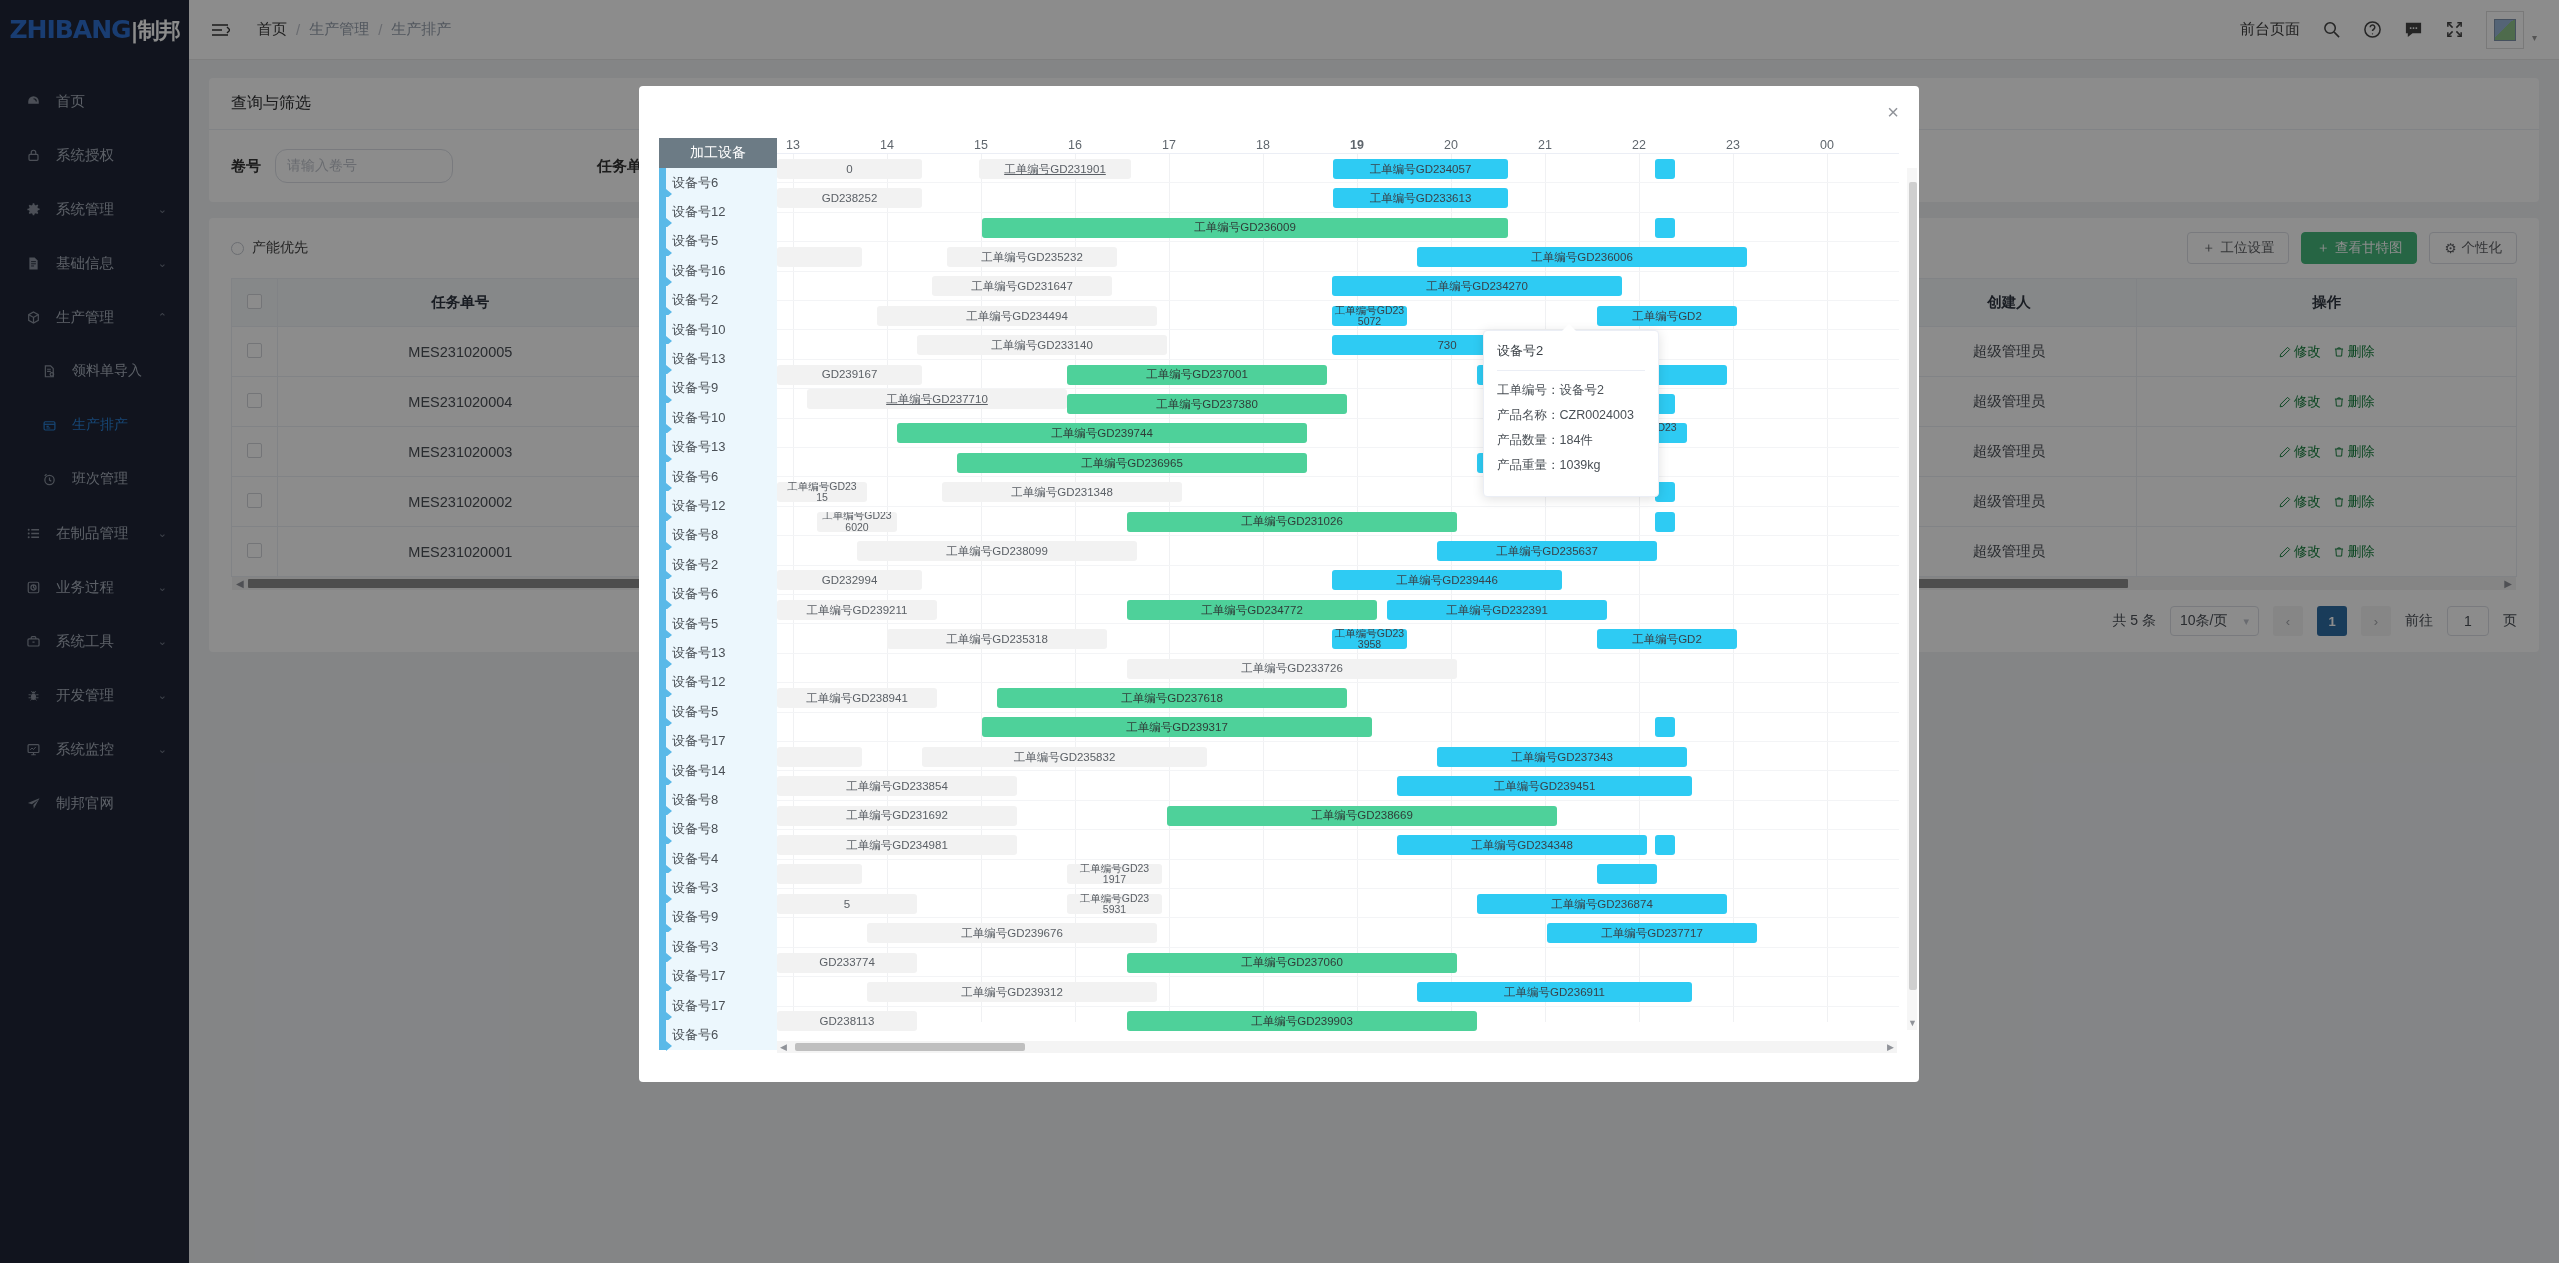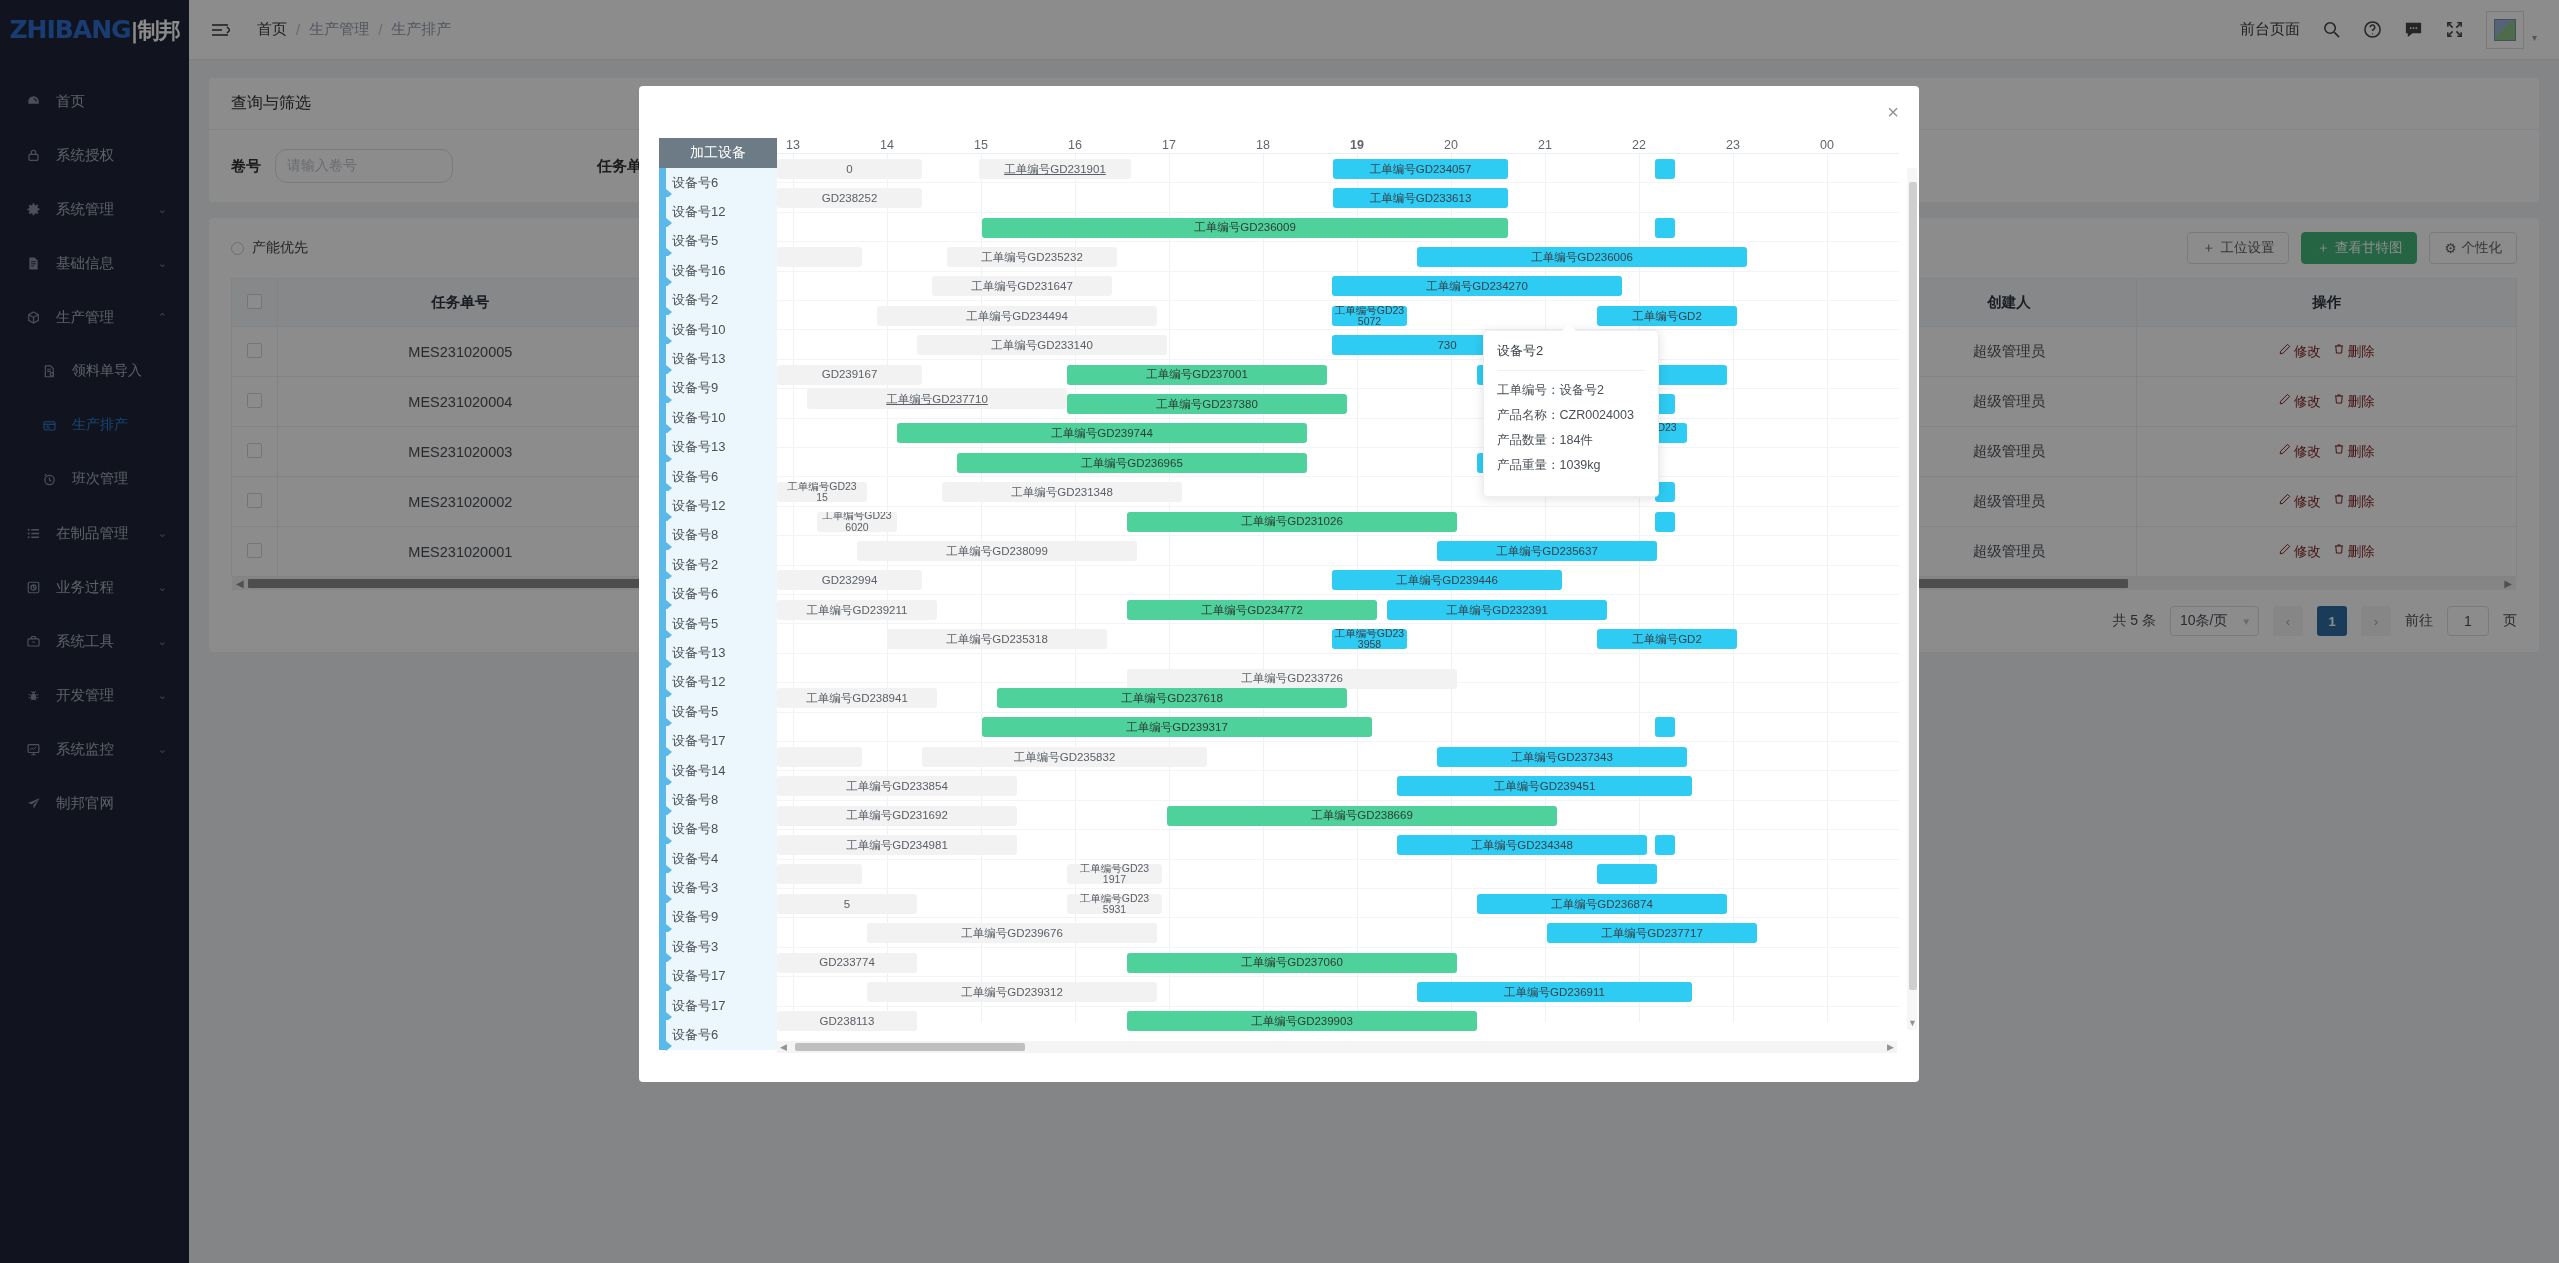--- a/index.html
+++ b/index.html
@@ -93,21 +93,21 @@
   table.grid { width: 100%; border-collapse: collapse; font-size: 14px; }
   table.grid th {
     background: #f5f7fa; color: #2f3640; font-weight: bold; height: 48px;
     border: 1px solid #ebeef5; text-align: center; font-size: 14.5px;
   }
   table.grid td {
     height: 50px; border: 1px solid #ebeef5; text-align: center;
     color: #4b5057; font-size: 14.5px;
   }
   .cb { width: 15px; height: 15px; border: 1px solid #d3d6db; border-radius: 2px; display:inline-block; background:#fff; }
-  .op-link { color: #7f1d1d; font-size: 13.5px; margin: 0 6px; display: inline-flex; gap: 3px; }
+  .op-link { color: #15803d; font-size: 13.5px; margin: 0 6px; display: inline-flex; align-items: center; gap: 3px; }
   .hscroll { height: 13px; background: #f2f2f2; margin: 0 1px; display: flex; align-items: center; }
   .hscroll-arrow { color: #909399; font-size: 10px; padding: 0 4px; }
   .hscroll-thumb { height: 9px; background: #8d8d8d; border-radius: 1px; }
   .pager { display: flex; align-items: center; justify-content: flex-end; gap: 14px; padding: 16px 22px; font-size: 14px; color: #4b5057; }
   .pg-select { height: 30px; border: 1px solid #dcdfe6; border-radius: 4px; display: flex; align-items: center; gap: 16px; padding: 0 9px; }
   .pg-btn { width: 30px; height: 30px; display: flex; align-items: center; justify-content: center; border-radius: 3px; background: #f4f4f5; color: #a5a7ab; font-size: 13px; }
   .pg-btn.cur { background: #2f6ea5; color: #fff; font-weight: bold; }
   .pg-jump { width: 42px; height: 30px; border: 1px solid #dcdfe6; border-radius: 4px; display: flex; align-items: center; justify-content: center; }
 
   
@@ -692,21 +692,21 @@
             <div class="g-hline" style="top: 469.4px;"></div>
             <div class="g-bar gray" style="left: 0px; width: 160px; top: 445.7px;">工单编号GD239211</div>
             <div class="g-bar green" style="left: 350px; width: 250px; top: 445.7px;">工单编号GD234772</div>
             <div class="g-bar blue" style="left: 610px; width: 220px; top: 445.7px;">工单编号GD232391</div>
             <div class="g-hline" style="top: 498.8px;"></div>
             <div class="g-bar gray" style="left: 110px; width: 220px; top: 475.1px;">工单编号GD235318</div>
             <div class="g-bar blue" style="left: 555px; width: 75px; top: 475.1px; font-size: 10.5px;">工单编号GD23
 3958</div>
             <div class="g-bar blue" style="left: 820px; width: 140px; top: 475.1px;">工单编号GD2</div>
             <div class="g-hline" style="top: 528.2px;"></div>
-            <div class="g-bar gray" style="left: 350px; width: 330px; top: 504.5px; margin-top: 10px;">工单编号GD233726</div>
+            <div class="g-bar gray" style="left: 350px; width: 330px; top: 504.5px;">工单编号GD233726</div>
             <div class="g-hline" style="top: 557.6px;"></div>
             <div class="g-bar gray" style="left: 0px; width: 160px; top: 533.9px;">工单编号GD238941</div>
             <div class="g-bar green" style="left: 220px; width: 350px; top: 533.9px;">工单编号GD237618</div>
             <div class="g-hline" style="top: 587px;"></div>
             <div class="g-bar green" style="left: 205px; width: 390px; top: 563.3px;">工单编号GD239317</div>
             <div class="g-bar blue" style="left: 878px; width: 20px; top: 563.3px;"></div>
             <div class="g-hline" style="top: 616.4px;"></div>
             <div class="g-bar gray" style="left: 0px; width: 85px; top: 592.7px;"></div>
             <div class="g-bar gray" style="left: 145px; width: 285px; top: 592.7px;">工单编号GD235832</div>
             <div class="g-bar blue" style="left: 660px; width: 250px; top: 592.7px;">工单编号GD237343</div>

